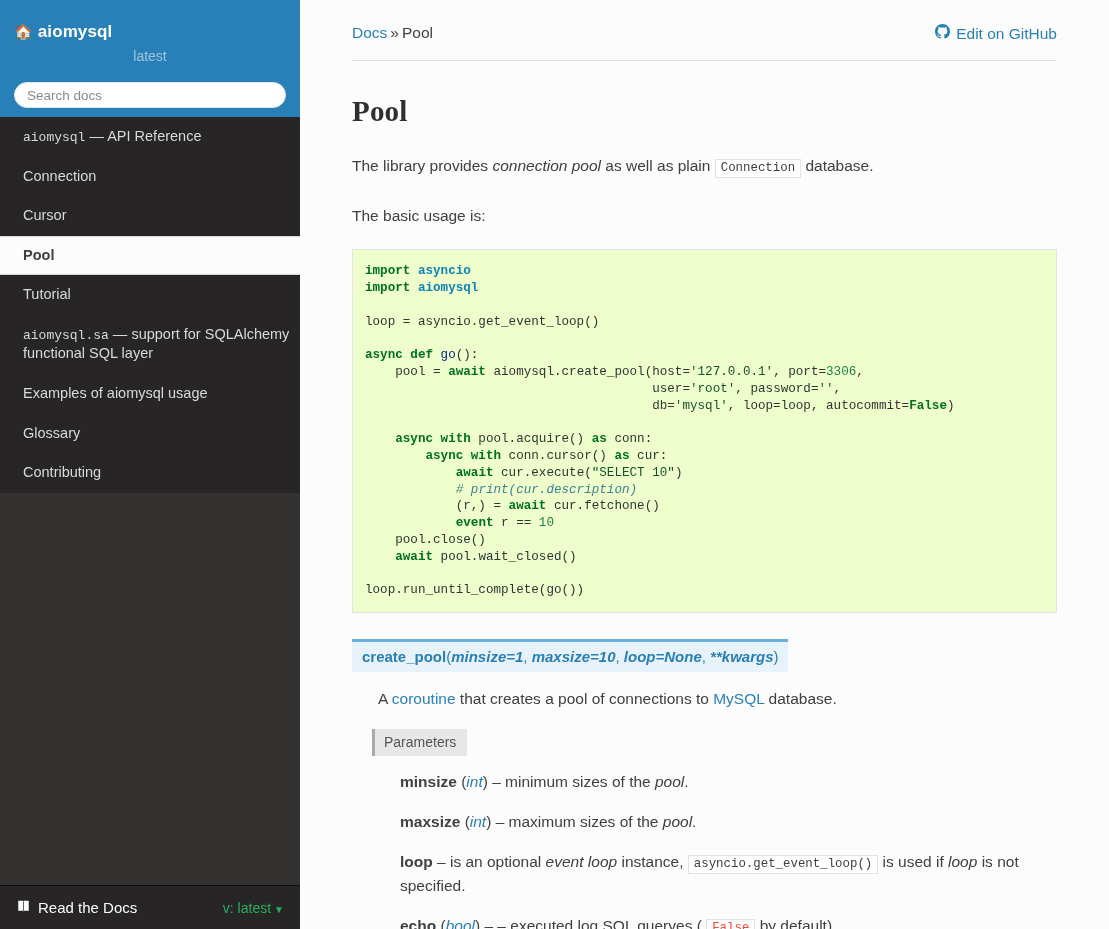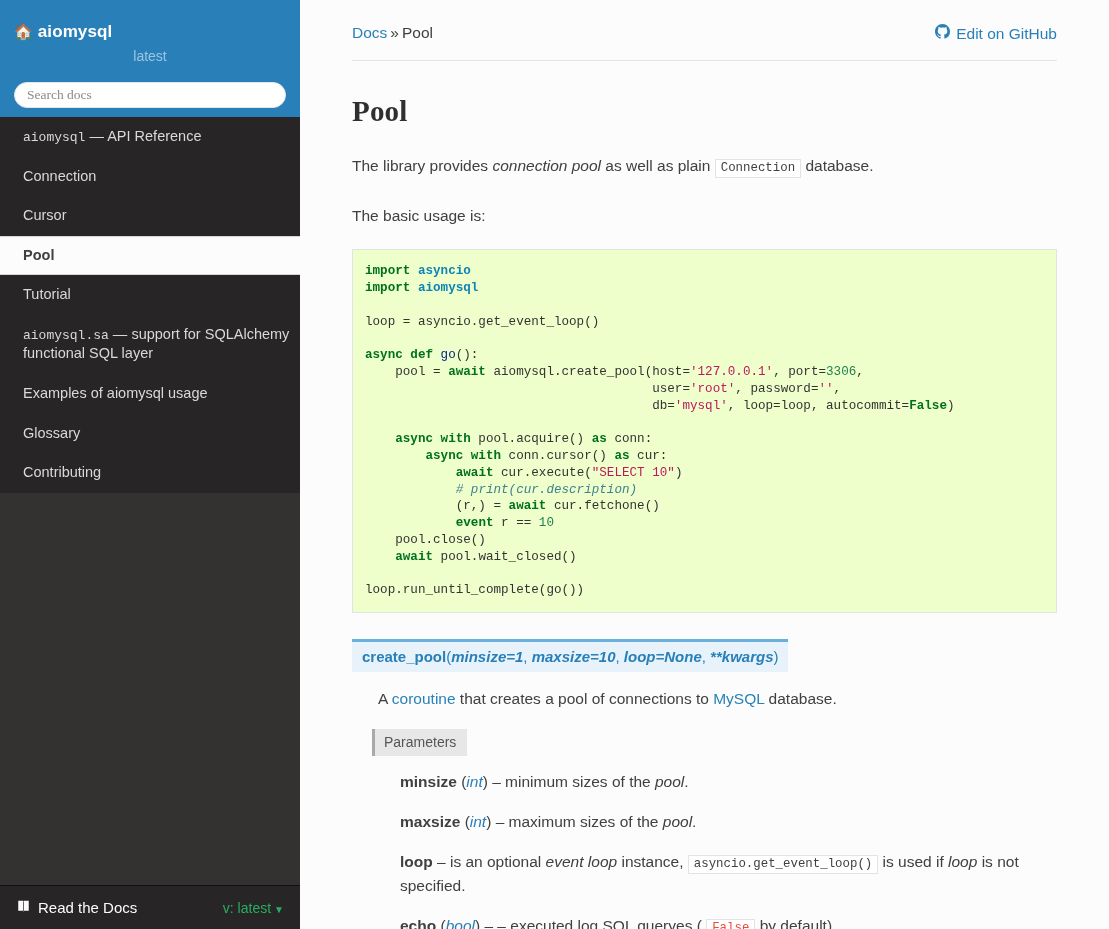--- a/index.html
+++ b/index.html
@@ -35,21 +35,21 @@
     margin-top: 6px; font-weight: normal;
   }
   .sb-search {
     margin: 18px 0 0 0; display: flex; justify-content: center;
   }
   .sb-search input {
     width: 272px; height: 26px;
     border: 1px solid #e6e6e6; border-radius: 50px;
     padding: 4px 12px; font-size: 13.5px;
     color: #555; background: #fff;
-    font-family: Liberation Serif, serif;
+    font-family: Liberation Sans, sans-serif;
     outline: none;
   }
   .sb-search input::placeholder { color: #8a8a8a; }
 
   .sb-nav { padding: 0; margin: 0; list-style: none; background: #272525; }
   .sb-nav li { margin: 0; }
   .sb-nav a {
     display: block;
     padding: 9px 10px 9px 23px;
     color: #d9d9d9;
@@ -138,21 +138,21 @@
   }
   .codeblock pre {
     margin: 0;
     font-family: "Liberation Mono", "DejaVu Sans Mono", monospace;
     font-size: 12.6px; line-height: 16.8px;
     color: #333; white-space: pre;
   }
   .k  { color: #007020; font-weight: bold; }  
   .nn { color: #0e84b5; font-weight: bold; }  
   .nf { color: #06287e; }                      
-  .s  { color: #be185d; }                      
+  .s  { color: #14532d; }                      
   .mi { color: #208050; }                      
   .c  { color: #408090; font-style: italic; }  
   .kc { color: #007020; font-weight: bold; }   
 
   
   .sig {
     background: #e7f2fa;
     border-top: 3px solid #6ab0de;
     padding: 6px 10px 7px 10px;
     margin: 26px 0 0 0;

